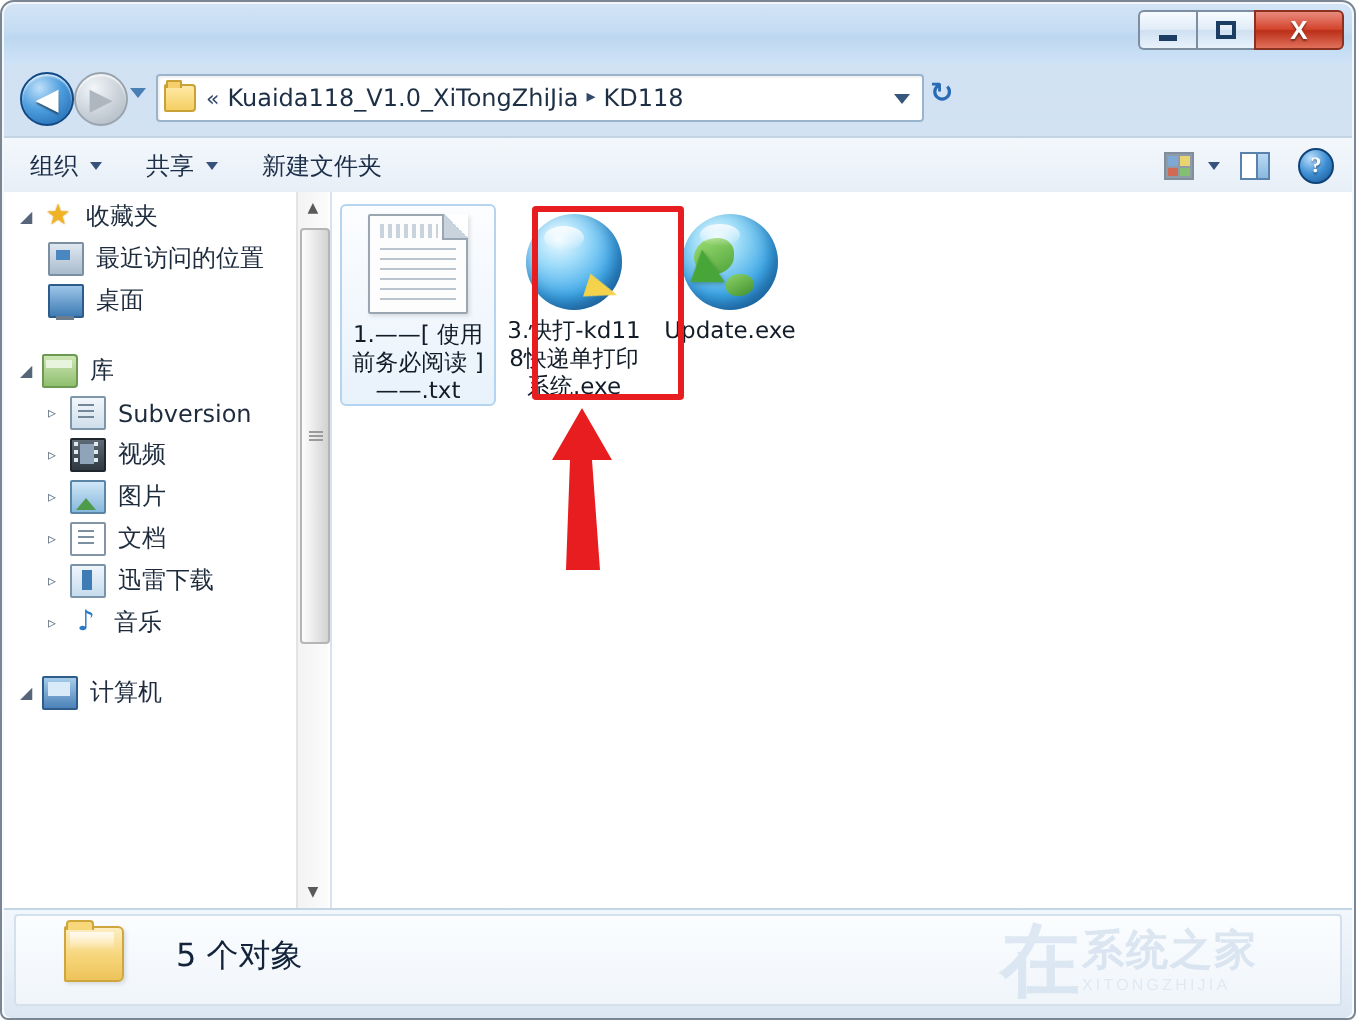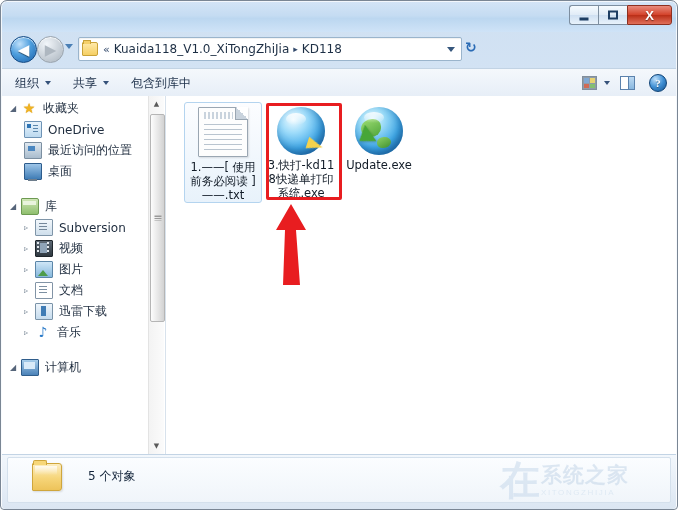--- a/index.html
+++ b/index.html
@@ -150,21 +150,21 @@
   .sb-track{position:absolute;right:1px;top:0;width:15px;height:100%;background:linear-gradient(90deg,#f3f3f3,#fbfbfb);border-left:1px solid #e3e3e3;}
   .sb-arrow{position:absolute;left:0;width:15px;height:16px;display:flex;align-items:center;justify-content:center;font-size:7px;color:#5a5a5a;}
   .sb-up{top:0;}.sb-down{bottom:0;}
   .sb-thumb{position:absolute;left:1px;top:18px;width:13px;height:206px;
     background:linear-gradient(90deg,#fdfdfd,#e6e6e6 55%,#d2d2d2 100%);
     border:1px solid #b5b5b5;border-radius:2px;}
   .sb-grip{position:absolute;left:50%;top:50%;transform:translate(-50%,-50%);width:7px;height:5px;
     background:linear-gradient(180deg,#9a9a9a 0 1px,transparent 1px 2px,#9a9a9a 2px 3px,transparent 3px 4px,#9a9a9a 4px 5px);}
   
   .filepane{flex:1;position:relative;background:#ffffff;overflow:hidden;}
-  .grid{position:absolute;left:18px;top:6px;display:flex;}
+  .grid{position:absolute;left:4px;top:6px;display:flex;}
   .fileitem{width:78px;padding-top:5px;display:flex;flex-direction:column;align-items:center;cursor:default;}
   .fileitem.selected{
     background:linear-gradient(180deg,#fcfdff,#e8f2fb);
     border:1px solid #b4d4ef;border-radius:3px;box-sizing:border-box;
     padding-top:4px;
   }
   .fileicon{width:48px;height:48px;position:relative;margin-bottom:3px;}
   .fname{font-size:11.5px;color:#121c28;text-align:center;line-height:14px;word-break:break-all;padding:0 2px;}
   
   .ic-txt{background:#fdfdfd;border:1px solid #9aa6b2;border-radius:1px;box-shadow:1px 1px 2px rgba(0,0,0,.12);}
@@ -228,21 +228,21 @@
     background:linear-gradient(180deg,#fbfdff 0%,#f0f5fa 100%);
     border:1px solid #d4e0ec;border-radius:2px;}
   .st-folder{position:absolute;left:30px;top:8px;width:28px;height:26px;
     background:linear-gradient(180deg,#fdeec2 0%,#f6d579 55%,#edc35a 100%);
     border:1px solid #cfa63c;border-radius:1px 3px 3px 1px;
     box-shadow:1px 1px 2px rgba(0,0,0,.12);}
   .st-folder:before{content:"";position:absolute;left:0;top:-4px;width:12px;height:4px;
     background:#f7d779;border:1px solid #cfa63c;border-bottom:none;border-radius:2px 2px 0 0;}
   .st-folder:after{content:"";position:absolute;left:2px;top:2px;right:4px;height:9px;
     background:linear-gradient(180deg,rgba(255,255,255,.8),rgba(255,255,255,0));}
-  .st-text{position:absolute;left:86px;top:13px;font-size:12px;color:#13243a;}
+  .st-text{position:absolute;left:86px;top:13px;font-size:16px;color:#13243a;}
   
   .watermark{position:absolute;right:6px;bottom:2px;width:172px;height:52px;opacity:.5;pointer-events:none;
     display:flex;align-items:center;overflow:hidden;}
   .wm-mark{font-size:40px;color:#c3d6ea;font-family:"Liberation Serif",serif;font-weight:bold;line-height:1;margin-left:2px;margin-right:4px;letter-spacing:-3px;}
   .wm-cn{font-size:21px;color:#bfd2e6;font-weight:bold;letter-spacing:1px;line-height:1;}
   .wm-en{font-size:8px;color:#cbdcec;letter-spacing:1.6px;margin-top:2px;font-family:"Liberation Sans",sans-serif;}
   .wm-col{display:flex;flex-direction:column;justify-content:center;}
 </style>
 </head>
 <body>
@@ -288,21 +288,21 @@
   <div class="toolbar">
     <div class="tbitem">
       <span>组织</span>
       <span class="dd"></span>
     </div>
     <div class="tbitem">
       <span>共享</span>
       <span class="dd"></span>
     </div>
     <div class="tbitem">
-      <span>包含到库中</span>
+      <span>新建文件夹</span>
     </div>
 
     <div class="tbspacer"></div>
 
     <div class="tbicon">
       <span class="viewicon">
         <i class="vq1"></i>
           <i class="vq2"></i>
           <i class="vq3"></i>
           <i class="vq4"></i>
@@ -322,24 +322,20 @@
 
   <div class="content">
 
     <div class="sidebar">
       <div class="navlist">
 
         <div class="navrow group">
           <span class="exp open">◢</span>
           <span class="ico i-star">★</span>
           <span>收藏夹</span>
-        </div>
-        <div class="navrow child">
-          <span class="ico i-onedrive"></span>
-          <span>OneDrive</span>
         </div>
         <div class="navrow child">
           <span class="ico i-recent"></span>
           <span>最近访问的位置</span>
         </div>
         <div class="navrow child">
           <span class="ico i-desktop"></span>
           <span>桌面</span>
         </div>
 

